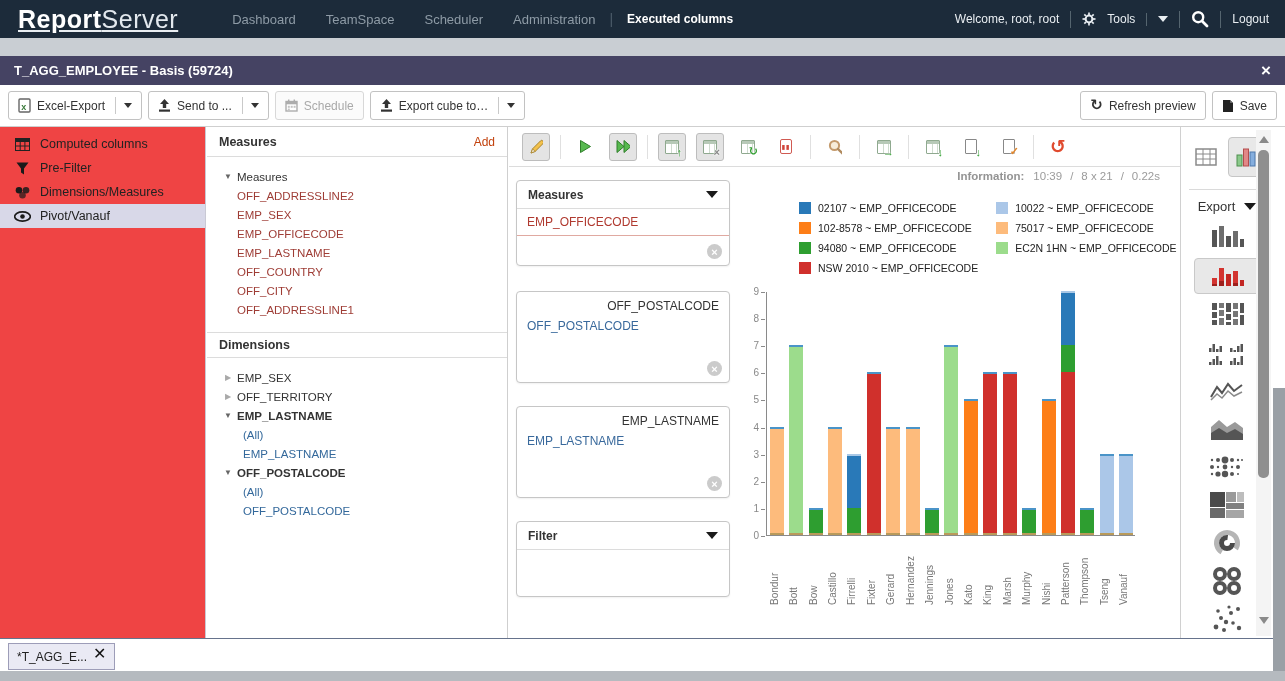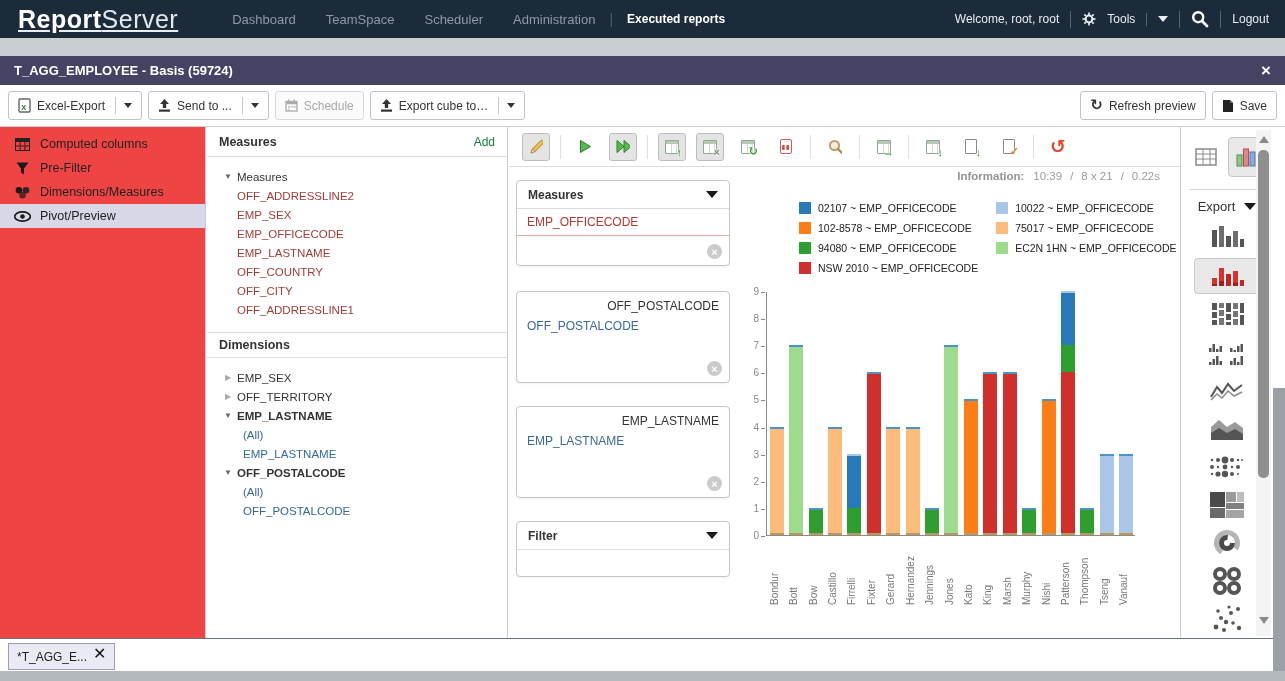--- a/index.html
+++ b/index.html
@@ -40,21 +40,21 @@
   
   .sidebar{position:absolute;left:0;top:127px;width:206px;height:511px;background:#ef4444;border-right:1px solid #c9c9d4;padding-top:5px;}
   .siderow{display:flex;align-items:center;gap:9px;height:24px;padding-left:14px;font-size:12.5px;color:#222;cursor:default;}
   .siderow.sel{background:#d8d8e8;}
   .siderow .sic{width:17px;display:flex;justify-content:center;}
 
   
   .fields{position:absolute;left:207px;top:127px;width:301px;height:511px;background:#fff;border-right:1px solid #cfcfcf;}
   .fhead{height:30px;border-bottom:1px solid #dcdcdc;display:flex;align-items:center;padding:0 12px;}
   .fhead b{font-size:12.5px;}
-  .fhead .add{margin-left:auto;color:#15803d;font-size:12px;}
+  .fhead .add{margin-left:auto;color:#c2410c;font-size:12px;}
   .ftree{padding:10px 0 0 0;}
   .trow{height:19px;display:flex;align-items:center;font-size:11.5px;}
   .tri{font-size:8px;color:#666;width:10px;text-align:center;margin-right:4px;}
   .tri.collapsed{color:#a9a9a9;}
   .m-root{padding-left:16px;color:#333;}
   .m-item{padding-left:30px;color:#9e3c35;}
   .dimband{height:26px;border-top:1px solid #dcdcdc;border-bottom:1px solid #dcdcdc;display:flex;align-items:center;
            padding:0 12px;font-weight:bold;font-size:12.5px;margin-top:13px;}
   .d-node{padding-left:16px;color:#333;}
   .d-node.expanded{font-weight:bold;}
@@ -137,21 +137,21 @@
 
   <div class="topbar">
     <div class="logo"><b>Report</b><span>Server</span></div>
     <div class="mainnav">
         <span class="nav-item">Dashboard</span>
         <span class="nav-item">TeamSpace</span>
         <span class="nav-item">Scheduler</span>
         <span class="nav-item">Administration</span>
       </div>
     <span class="nav-sep">|</span>
-    <span class="nav-active">Executed reports</span>
+    <span class="nav-active">Executed columns</span>
     <div class="topright">
       <span>Welcome, root, root</span>
       <span class="tsep"></span>
       <span style="display:flex;">
         <svg width="14" height="14" viewBox="0 0 14 14">
             <g stroke="#e8edf1" stroke-width="1.7">
               <line x1="7" y1="0.5" x2="7" y2="3"></line>
               <line x1="7" y1="11" x2="7" y2="13.5"></line>
               <line x1="0.5" y1="7" x2="3" y2="7"></line>
               <line x1="11" y1="7" x2="13.5" y2="7"></line>
@@ -283,21 +283,21 @@
         </span>
         <span>Dimensions/Measures</span>
       </div>
       <div class="siderow sel">
         <span class="sic">
           <svg width="17" height="11">
             <ellipse cx="8.5" cy="5.5" rx="7.8" ry="4.6" fill="none" stroke="#1a1a1a" stroke-width="1.6"></ellipse>
             <circle cx="8.5" cy="5.5" r="2.3" fill="#1a1a1a"></circle>
           </svg>
         </span>
-        <span>Pivot/Preview</span>
+        <span>Pivot/Vanauf</span>
       </div>
     </div>
 
   <div class="fields">
     <div class="fhead">
       <b>Measures</b>
       <span class="add">Add</span>
     </div>
     <div class="ftree">
         <div class="trow m-root">
@@ -430,21 +430,21 @@
       </div>
     <span class="dzx" style="bottom:6px;">×</span>
   </div>
   <div class="dz" style="top:406px;height:92px;">
     <div class="dzbody" style="height:62px;">
       <div class="dz-colhead">EMP_LASTNAME</div>
     <div class="dz-item-blue">EMP_LASTNAME</div>
       </div>
     <span class="dzx" style="bottom:6px;">×</span>
   </div>
-  <div class="dz" style="top:521px;height:56px;">
+  <div class="dz" style="top:521px;height:76px;">
     <div class="dzhead">
         <b>Filter</b>
         <span class="dzchev"></span>
       </div>
     <div class="dzbody" style="height:46px;"></div>
   </div>
 
   <div class="infoline">
     <b>Information:</b><span>10:39</span><span class="seg">/</span><span class="seg">8 x 21</span><span class="seg">/</span><span class="seg">0.22s</span>
   </div>

